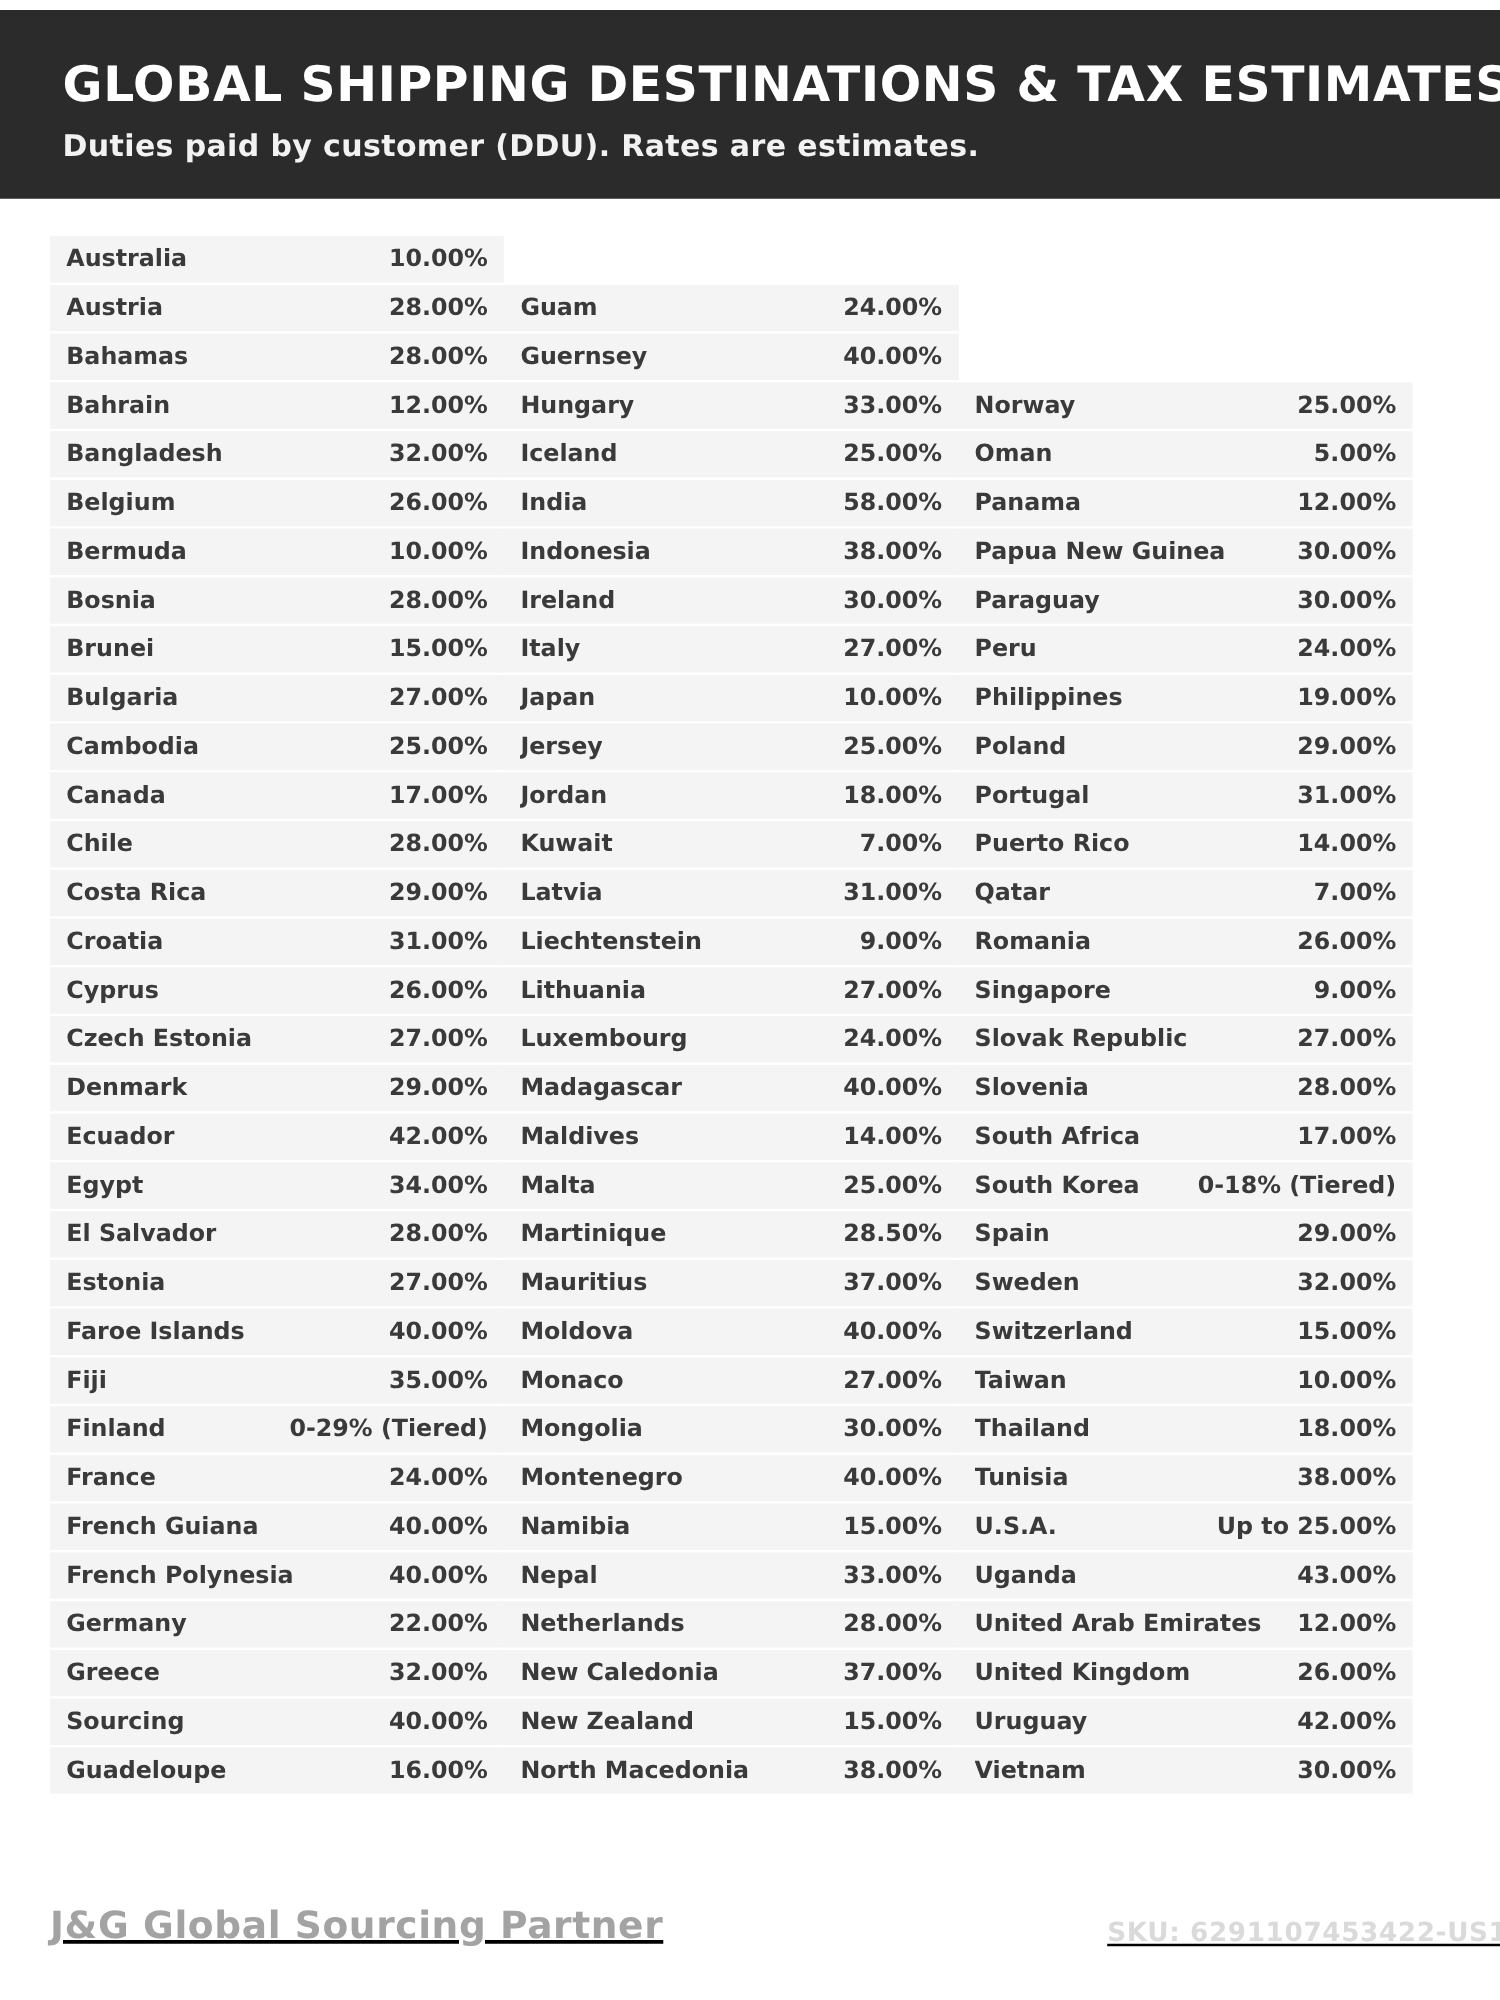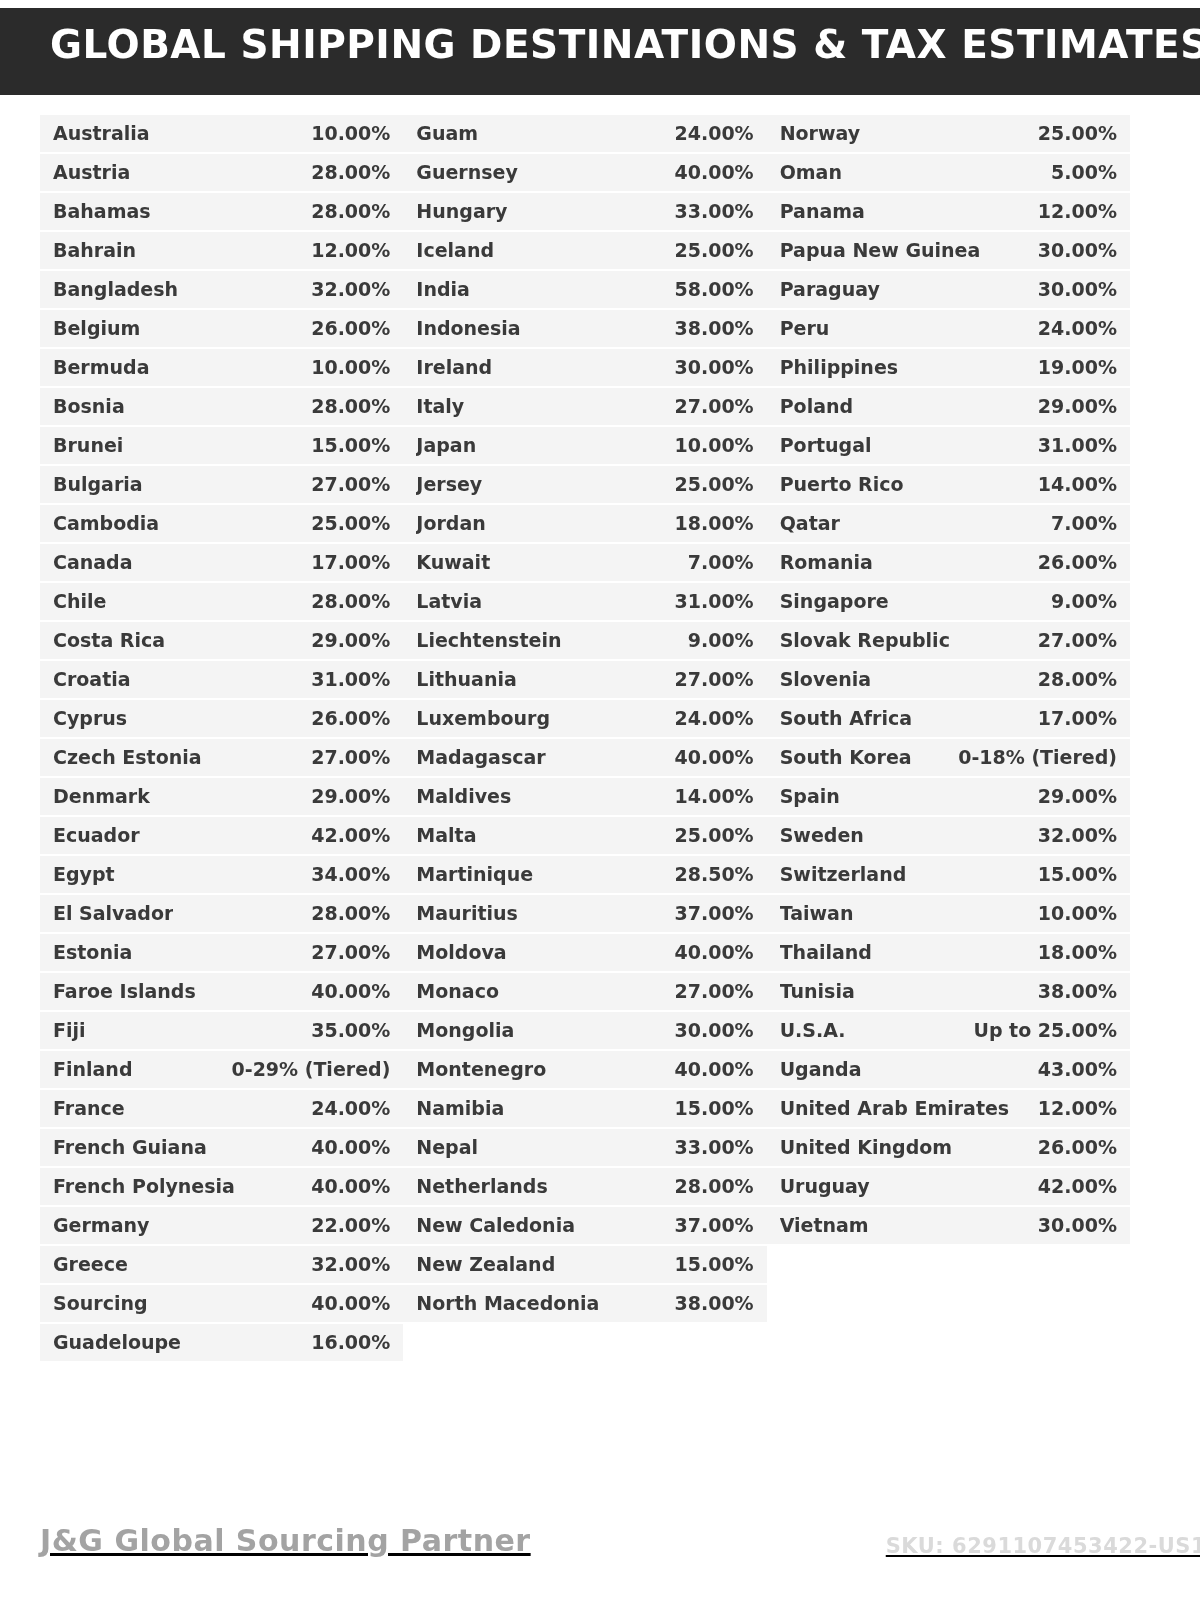--- a/index.html
+++ b/index.html
@@ -15,41 +15,41 @@
     width: 1200px;
     height: 1600px;
     background: #ffffff;
     padding-top: 8px;
     display: flex;
     flex-direction: column;
   }
   .header {
     background: #2b2b2b;
     color: #ffffff;
-    padding: 16px 50px 28px 50px;
+    padding: 40px 50px 28px 50px;
   }
   .header h1 {
     font-size: 39px;
     font-weight: 800;
     letter-spacing: 0.5px;
     line-height: 1.1;
     white-space: nowrap;
   }
   .header p {
     margin-top: 12px;
     font-size: 24px;
     font-weight: 700;
     color: #f2f2f2;
     letter-spacing: 0.3px;
   }
   .columns {
     display: flex;
     padding: 0 70px 0 40px;
-    margin-top: 20px;
-    align-items: flex-start;
+    margin-top: 30px;
+    align-items: flex-end;
   }
   .col {
     flex: 1 1 0;
     min-width: 0;
   }
   .row {
     height: 39px;
     background: #f4f4f4;
     border-bottom: 2px solid #ffffff;
     display: flex;
@@ -97,20 +97,21 @@
     white-space: nowrap;
   }
 </style>
 </head>
 <body>
 
 <div class="page">
 
   <header class="header">
     <h1>GLOBAL SHIPPING DESTINATIONS &amp; TAX ESTIMATES</h1>
+    <p>Duties paid by customer (DDU). Rates are estimates.</p>
   </header>
 
   <main class="columns">
     <div class="col">
         <div class="row">
           <span class="country">Australia</span>
           <span class="rate">10.00%</span>
         </div>
         <div class="row">
           <span class="country">Austria</span>

